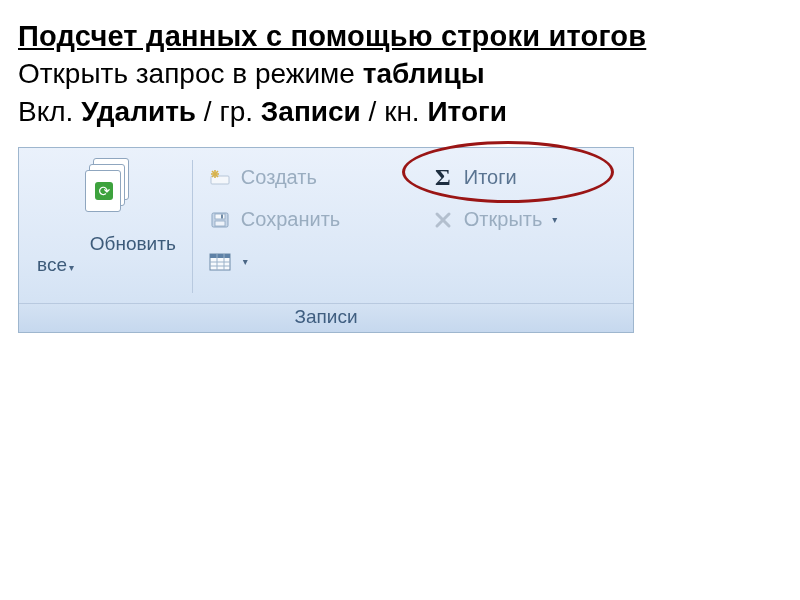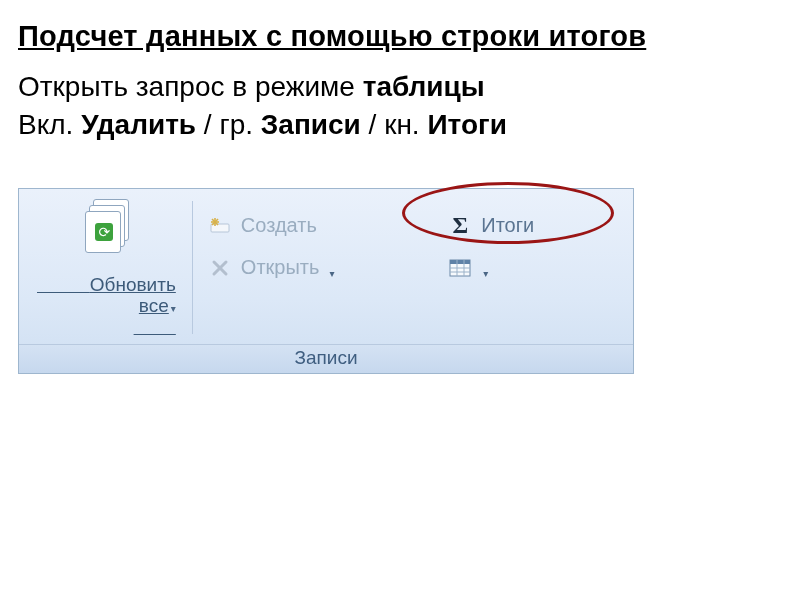--- a/index.html
+++ b/index.html
@@ -9,27 +9,27 @@
     height: 600px;
     box-sizing: border-box;
     font-family: Arial, sans-serif;
     background: #fff;
     color: #000;
   }
   .page-title {
     font-size: 29px;
     font-weight: bold;
     text-decoration: underline;
-    margin: 0 0 15px 0;
+    margin: 0 0 2px 0;
     letter-spacing: 0.2px;
   }
   .instructions {
     font-size: 28px;
     line-height: 1.35;
-    margin: 0 0 44px 0;
+    margin: 0 0 16px 0;
   }
   .instructions .normal { font-weight: normal; }
   .instructions .bold { font-weight: bold; }
   .instructions .italic { }
 
   .ribbon-wrap {
     position: relative;
     width: 616px;
   }
   .ribbon {
@@ -79,44 +79,43 @@
   }
   .refresh-badge::before {
     content: "⟳";
     color: #fff;
     font-size: 14px;
     line-height: 1;
   }
   .big-label {
     font-size: 19px;
     color: #3d5b7a;
-    text-align: right;
+    text-align: left;
     line-height: 1.1;
     white-space: pre;
-    text-decoration: underline;
   }
   .big-dd { margin-left: 4px; display:inline-block; }
   .divider {
     width: 1px;
     align-self: stretch;
     background: #b8c9df;
     margin: 4px 6px 8px;
   }
   .grid-col {
     display: grid;
     grid-template-columns: auto auto;
     grid-template-rows: repeat(3, 40px);
     column-gap: 28px;
     row-gap: 2px;
     padding: 2px 8px 2px 4px;
     flex: 1;
   }
   .rbtn {
     display: flex;
-    align-items: flex-end;
+    align-items: center;
     gap: 8px;
     padding: 2px 4px;
     font-size: 20px;
     color: #5a7491;
     white-space: nowrap;
     cursor: pointer;
   }
   .rbtn.disabled { color: #9aadc0; cursor: default; }
   .ricon {
     width: 26px;
@@ -209,20 +208,31 @@
             </svg>
           </span>
           <span>Создать</span>
         </div>
 
         <div class="rbtn">
           <span class="ricon sigma">Σ</span>
           <span>Итоги</span>
         </div>
 
+        <div class="rbtn disabled">
+          <span class="ricon">
+            <svg width="20" height="18" viewBox="0 0 20 18">
+              <rect x="2" y="2" width="16" height="14" rx="1.5" fill="#c7d6e8" stroke="#8da6c1"></rect>
+              <rect x="5" y="3" width="10" height="5" fill="#f5f8fc" stroke="#8da6c1" stroke-width="0.8"></rect>
+              <rect x="11" y="3.5" width="2" height="4" fill="#6f8aa6"></rect>
+              <rect x="5" y="10" width="10" height="5" fill="#eef3fa" stroke="#8da6c1" stroke-width="0.8"></rect>
+            </svg>
+          </span>
+          <span>Сохранить</span>
+        </div>
 
 
         <div class="rbtn disabled">
           <span class="ricon">
             <svg width="18" height="18" viewBox="0 0 18 18">
               <line x1="3" y1="3" x2="15" y2="15" stroke="#b3bfce" stroke-width="3" stroke-linecap="round"></line>
               <line x1="15" y1="3" x2="3" y2="15" stroke="#b3bfce" stroke-width="3" stroke-linecap="round"></line>
             </svg>
           </span>
           <span>Открыть</span>

